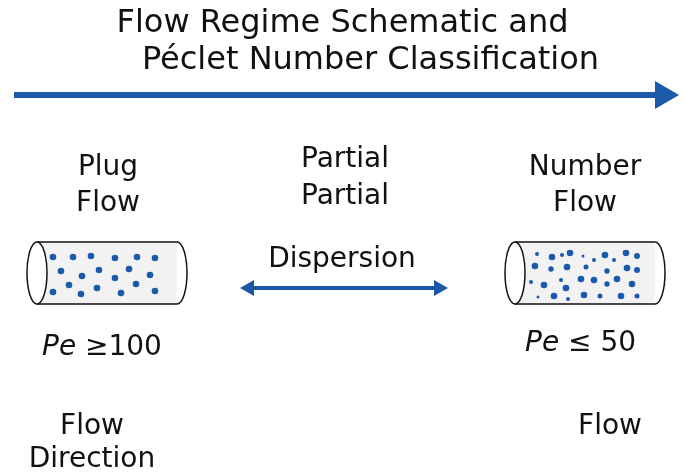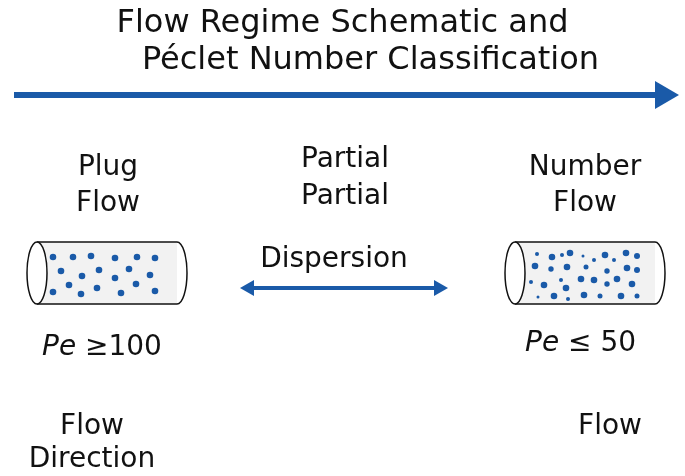--- a/index.html
+++ b/index.html
@@ -102,21 +102,21 @@
     <polygon points="240,288 254,280 254,296" fill="#1a5aa8"></polygon>
     <polygon points="448,288 434,280 434,296" fill="#1a5aa8"></polygon>
   </g>
 </svg>
 
 <div class="t lbl bold" style="left:48px;width:120px;top:152px;">Plug</div>
 <div class="t lbl bold" style="left:48px;width:120px;top:188px;">Flow</div>
 
 <div class="t lbl" style="left:265px;width:160px;top:144px;">Partial</div>
 <div class="t lbl" style="left:265px;width:160px;top:181px;">Partial</div>
-<div class="t lbl" style="left:234px;width:200px;top:244px;">Dispersion</div>
+<div class="t lbl" style="left:242px;width:200px;top:244px;">Dispersion</div>
 
 <div class="t lbl bold" style="left:520px;width:130px;top:152px;">Number</div>
 <div class="t lbl bold" style="left:520px;width:130px;top:188px;">Flow</div>
 
 <div class="t" style="left:42px;top:332px;font-size:28px;">
   <i>Pe</i>
   <span>≥100</span>
 </div>
 <div class="t" style="left:525px;top:328px;font-size:28px;">
   <i>Pe</i>

